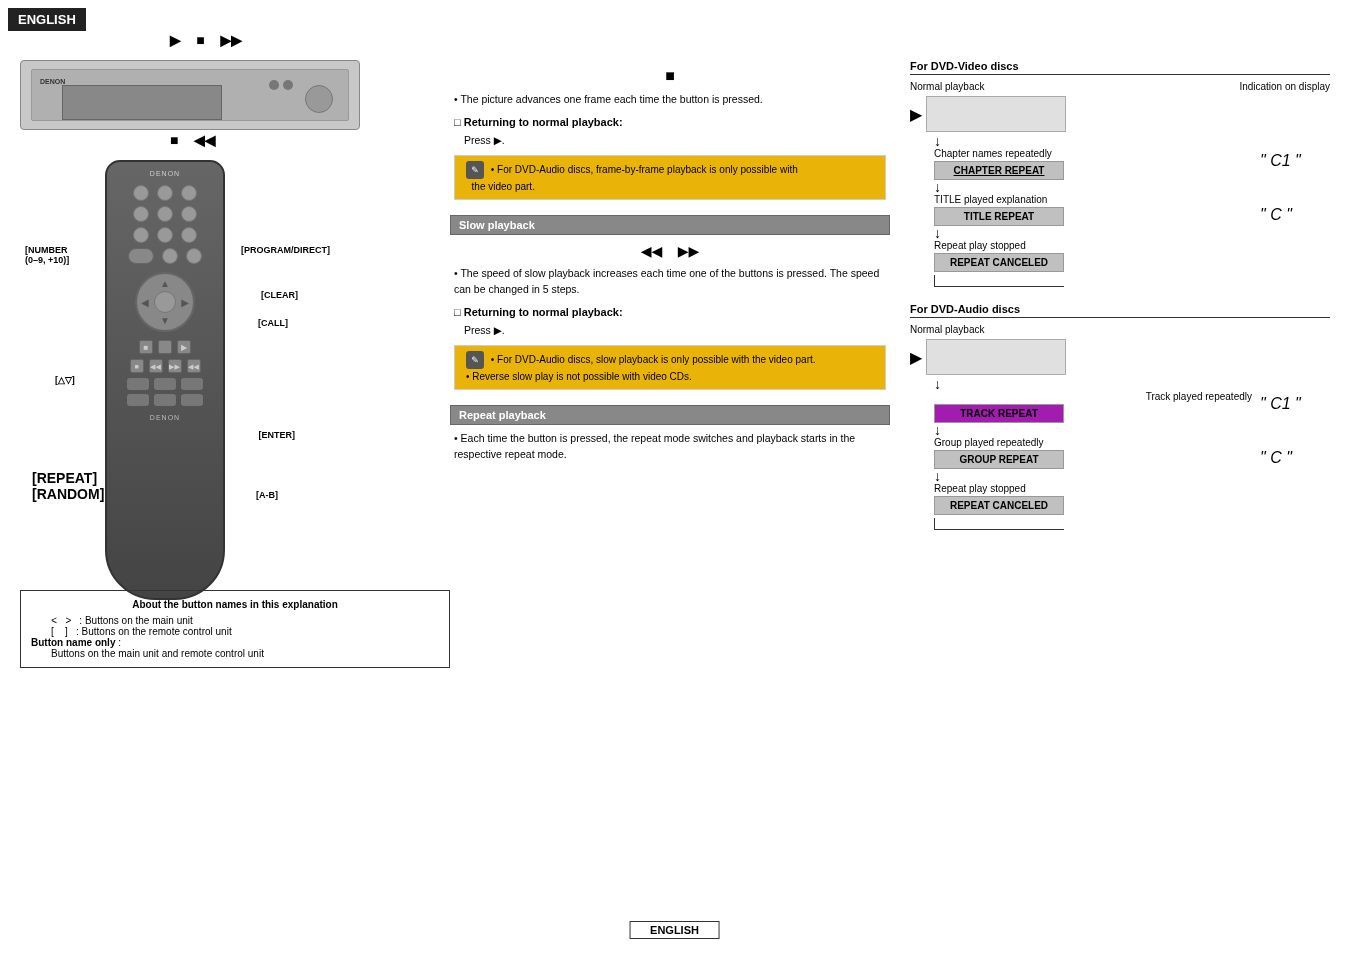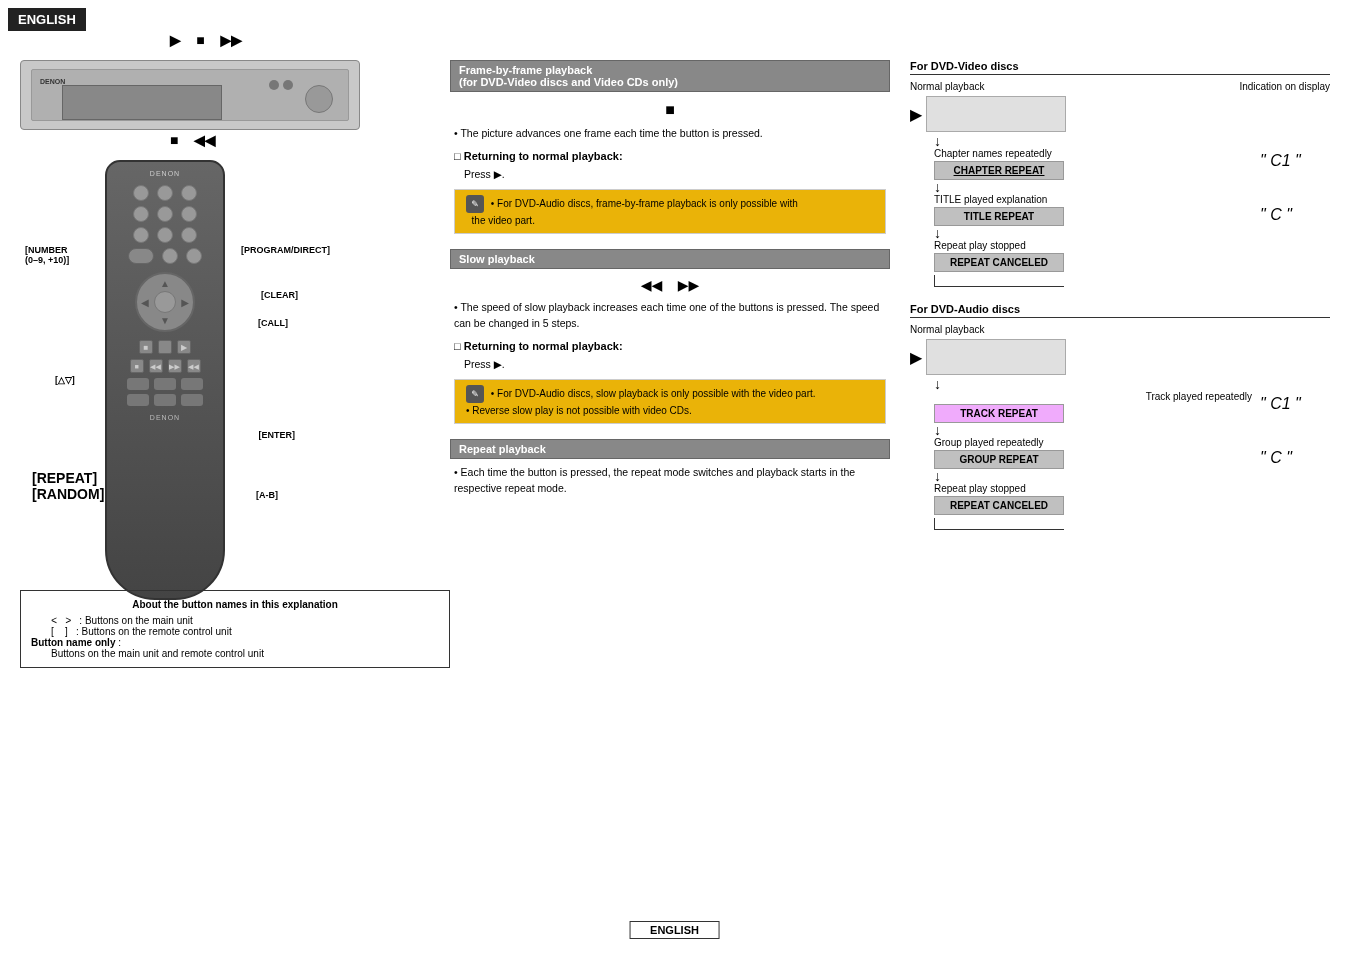--- a/index.html
+++ b/index.html
@@ -331,21 +331,20 @@
   </div>
   <div>
     <span style="font-weight:bold;">Button name only</span><span> :</span>
     <br><span style="margin-left:20px;">Buttons on the main unit and remote control unit</span>
   </div>
 </div>
 
 <div class="middle-content">
 
   <div class="section-box">
-    <div class="section-header">Frame-by-frame playback<br>(for DVD-Video discs and Video CDs only)</div>
     <div class="section-content">
       <div class="center-symbol">■</div>
       <p>• The picture advances one frame each time the button is pressed.</p>
       <div class="section-subtitle">□ Returning to normal playback:</div>
       <p style="margin-left:10px;">Press ▶.</p>
       <div class="note-block">
         <span class="note-icon">✎</span>
         <span>• For DVD-Audio discs, frame-by-frame playback is only possible with<br>&nbsp;&nbsp;the video part.</span>
       </div>
     </div>
@@ -438,21 +437,21 @@
 
         <div style="display:flex;align-items:center;margin-bottom:2px;">
           <span style="font-size:16px;margin-right:4px;">▶</span>
           <div style="width:140px;height:36px;background:#e0e0e0;border:1px solid #aaa;"></div>
         </div>
         <div style="text-align:left;margin-left:24px;font-size:14px;line-height:1;">↓</div>
 
         <div style="margin-left:24px;font-size:10px;margin-bottom:2px;text-align:right;">Track played repeatedly</div>
 
         <div style="margin-left:24px;">
-          <div style="background:#f0abfc;border:1px solid #999;padding:3px 8px;font-size:10px;font-weight:bold;width:130px;text-align:center;">TRACK REPEAT</div>
+          <div style="background:#a21caf;border:1px solid #999;padding:3px 8px;font-size:10px;font-weight:bold;width:130px;text-align:center;">TRACK REPEAT</div>
         </div>
         <div style="text-align:left;margin-left:24px;font-size:14px;line-height:1;">↓</div>
 
         <div style="margin-left:24px;font-size:10px;margin-bottom:2px;">Group played repeatedly</div>
 
         <div style="margin-left:24px;">
           <div style="background:#c0c0c0;border:1px solid #999;padding:3px 8px;font-size:10px;font-weight:bold;width:130px;text-align:center;">GROUP REPEAT</div>
         </div>
         <div style="text-align:left;margin-left:24px;font-size:14px;line-height:1;">↓</div>
 

